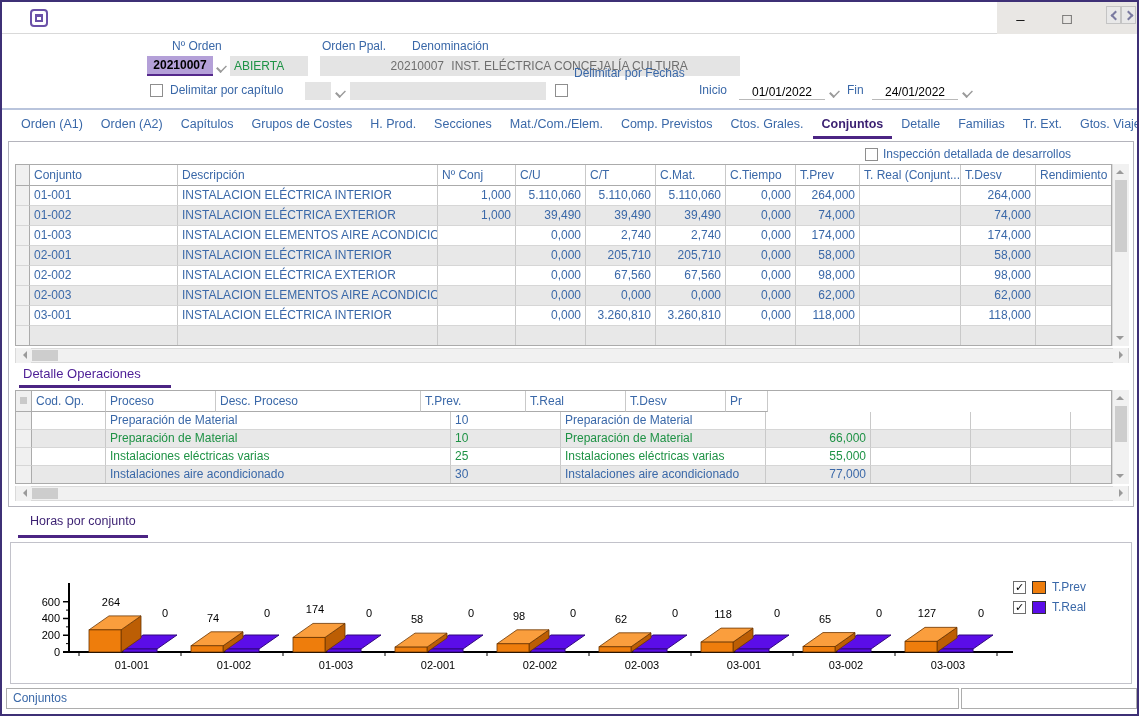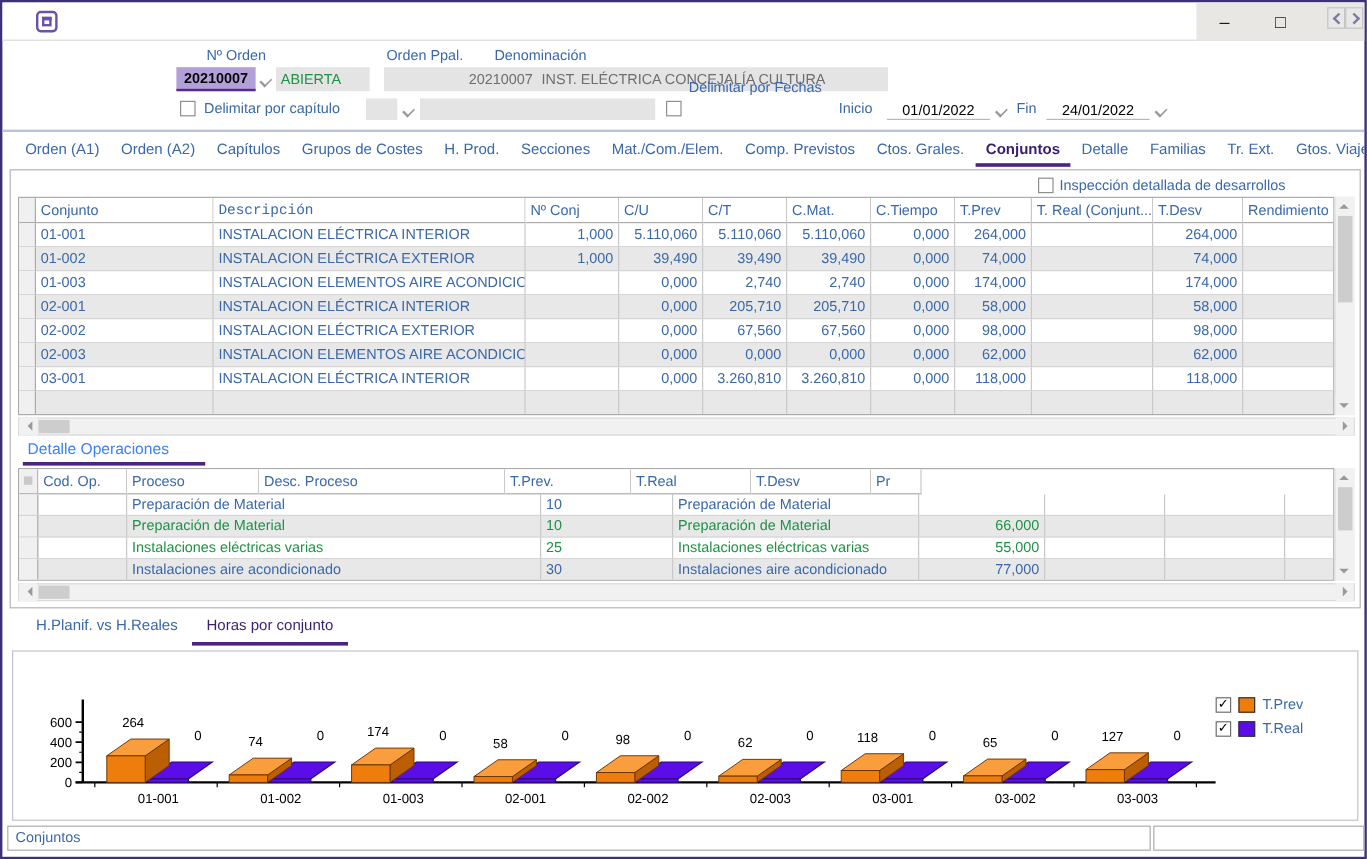--- a/index.html
+++ b/index.html
@@ -56,21 +56,21 @@
   .hscroll { position:absolute; height:15px; background:#F1F1F1; border:1px solid #DADADA; }
   .vscroll { position:absolute; width:17px; background:#F1F1F1; border-left:1px solid #DADADA; }
   .sb-btn { position:absolute; width:15px; height:15px; background:#F1F1F1; }
   .sb-btn::before { content:""; position:absolute; border:4px solid transparent; }
   .sb-left::before { left:3px; top:3px; border-right-color:#9a9a9a; }
   .sb-right::before { left:6px; top:3px; border-left-color:#9a9a9a; }
   .sb-up::before { left:3px; top:2px; border-bottom-color:#9a9a9a; }
   .sb-down::before { left:3px; top:6px; border-top-color:#9a9a9a; }
   .sb-thumb { position:absolute; background:#CDCDCD; }
 
-  .detail-tab { position:absolute; left:14px; top:224px; color:#3b82f6; font-size:13px; }
+  .detail-tab { position:absolute; left:14px; top:224px; color:#4c1d95; font-size:13px; }
   .detail-tab-underline { position:absolute; left:10px; top:243px; width:152px; height:3px; background:#4B2483; }
 
   
   .chart-tabs { position:absolute; left:0; top:508px; height:28px; display:flex; padding-left:16px; }
   .chart-tab { padding:4px 12px 6px 12px; color:#3A68A8; font-size:12.5px; }
   .chart-tab.active { color:#3A1F71; border-bottom:3px solid #4B2483; }
 
   
   .chart-panel { position:absolute; left:8px; top:540px; width:1122px; height:142px; border:1px solid #C2C2CA; background:#fff; }
   .legend { position:absolute; left:1002px; top:34px; }
@@ -152,21 +152,21 @@
   <div class="content-panel">
     <div class="inspeccion">
       <div class="cbx"></div>
       <span>Inspección detallada de desarrollos</span>
     </div>
 
     <div class="grid" id="main-grid" style="left:6px; top:22px; width:1097px; height:182px;">
         <div class="grid-row grid-head">
           <div class="grid-cell marker" style="width: 14px; height: 21px; line-height: 20px;"></div>
           <div class="grid-cell" style="width: 148px; height: 21px; line-height: 20px;">Conjunto</div>
-          <div class="grid-cell" style="width: 260px; height: 21px; line-height: 20px; font-family: Liberation Mono, monospace;">Descripción</div>
+          <div class="grid-cell" style="width: 260px; height: 21px; line-height: 20px;">Descripción</div>
           <div class="grid-cell" style="width: 78px; height: 21px; line-height: 20px;">Nº Conj</div>
           <div class="grid-cell" style="width: 70px; height: 21px; line-height: 20px;">C/U</div>
           <div class="grid-cell" style="width: 70px; height: 21px; line-height: 20px;">C/T</div>
           <div class="grid-cell" style="width: 70px; height: 21px; line-height: 20px;">C.Mat.</div>
           <div class="grid-cell" style="width: 70px; height: 21px; line-height: 20px;">C.Tiempo</div>
           <div class="grid-cell" style="width: 64px; height: 21px; line-height: 20px;">T.Prev</div>
           <div class="grid-cell" style="width: 101px; height: 21px; line-height: 20px;">T. Real (Conjunt...</div>
           <div class="grid-cell" style="width: 75px; height: 21px; line-height: 20px;">T.Desv</div>
           <div class="grid-cell" style="width: 77px; height: 21px; line-height: 20px;">Rendimiento</div>
         </div>
@@ -365,21 +365,20 @@
     </div>
 
     <div class="hscroll" style="left:6px; top:344px; width:1114px;">
       <div class="sb-btn sb-left" style="left:0; top:-1px;"></div>
       <div class="sb-thumb" style="left:16px; top:1px; width:26px; height:11px;"></div>
       <div class="sb-btn sb-right" style="right:0; top:-1px;"></div>
     </div>
   </div>
 
   <div class="chart-tabs">
-    <div class="chart-tab">H.Planif. vs H.Reales</div>
     <div class="chart-tab active">Horas por conjunto</div>
   </div>
 
   <div class="chart-panel">
     <svg id="chart-svg" width="1000" height="132" style="position:absolute; left:12px; top:4px;">
         <line x1="46" y1="36" x2="46" y2="105" stroke="#000" stroke-width="2"></line>
         <line x1="40" y1="105" x2="990" y2="105" stroke="#000" stroke-width="2"></line>
         <line x1="40" y1="105" x2="46" y2="105" stroke="#000" stroke-width="1.5"></line>
         <text x="37" y="109" text-anchor="end" font-size="11" fill="#000">0</text>
         <line x1="40" y1="88.24" x2="46" y2="88.24" stroke="#000" stroke-width="1.5"></line>

